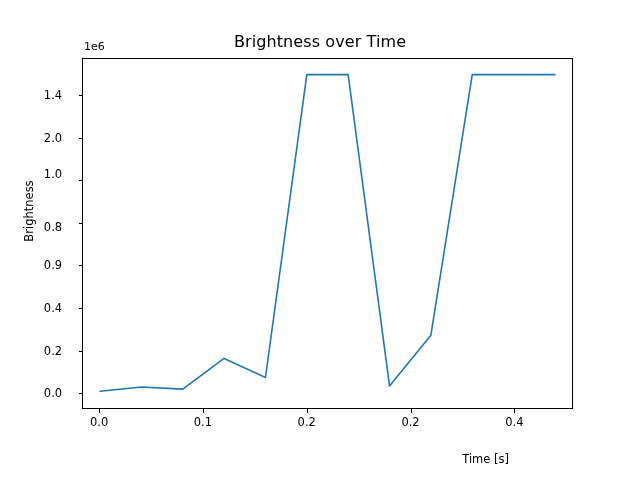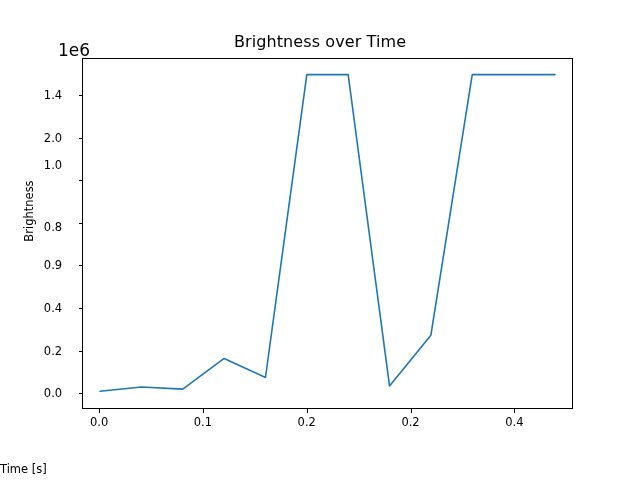--- a/index.html
+++ b/index.html
@@ -16,25 +16,25 @@
     position:absolute; left:82px; top:58px; width:491px; height:351px;
     border:1px solid #000000; box-sizing:border-box; background:#ffffff;
   }
   #plot-svg { position:absolute; left:0; top:0; width:100%; height:100%; display:block; }
 
   .title {
     position:absolute; left:0; top:32px; width:640px; text-align:center;
     font-size:16px; color:#000000; letter-spacing:0.1px;
   }
   .offset-text {
-    position:absolute; left:58px; top:40px; font-size:17px; color:#000000;
+    position:absolute; left:84px; top:40px; font-size:11px; color:#000000;
   }
   .xlabel {
-    position:absolute; left:0; top:452px; width:509px; text-align:left;
-    font-size:11.5px; color:#000000;margin-top:10px;
+    position:absolute; left:0; top:452px; width:509px; text-align:right;
+    font-size:11.5px; color:#000000;
   }
   .ylabel {
     position:absolute; left:-16px; top:204px; width:90px; text-align:center;
     font-size:11.5px; color:#000000;
     transform:rotate(-90deg); transform-origin:center center;
   }
   .xtick-label {
     position:absolute; font-size:11.5px; color:#000000;
     transform:translateX(-50%); text-align:center; white-space:nowrap;
   }
@@ -78,21 +78,21 @@
       <div class="ytick-label" style="left: 32px; width: 42px; top: 393.239px;">0.0</div>
       <div class="tickmark ytickmark" style="left: 78.5px; top: 350.642px;"></div>
       <div class="ytick-label" style="left: 32px; width: 42px; top: 350.642px;">0.2</div>
       <div class="tickmark ytickmark" style="left: 78.5px; top: 308.045px;"></div>
       <div class="ytick-label" style="left: 32px; width: 42px; top: 308.045px;">0.4</div>
       <div class="tickmark ytickmark" style="left: 78.5px; top: 265.448px;"></div>
       <div class="ytick-label" style="left: 32px; width: 42px; top: 265.448px;">0.9</div>
       <div class="tickmark ytickmark" style="left: 78.5px; top: 222.851px;"></div>
       <div class="ytick-label" style="left: 32px; width: 42px; top: 227px;">0.8</div>
       <div class="tickmark ytickmark" style="left: 78.5px; top: 180.254px;"></div>
-      <div class="ytick-label" style="left: 32px; width: 42px; top: 165px;">1.0</div>
+      <div class="ytick-label" style="left: 32px; width: 42px; top: 174px;">1.0</div>
       <div class="tickmark ytickmark" style="left: 78.5px; top: 137.657px;"></div>
       <div class="ytick-label" style="left: 32px; width: 42px; top: 137.657px;">2.0</div>
       <div class="tickmark ytickmark" style="left: 78.5px; top: 95.0595px;"></div>
       <div class="ytick-label" style="left: 32px; width: 42px; top: 95.0595px;">1.4</div>
     </div>
 
   <div class="xlabel">Time [s]</div>
   <div class="ylabel">Brightness</div>
 
 </div>

